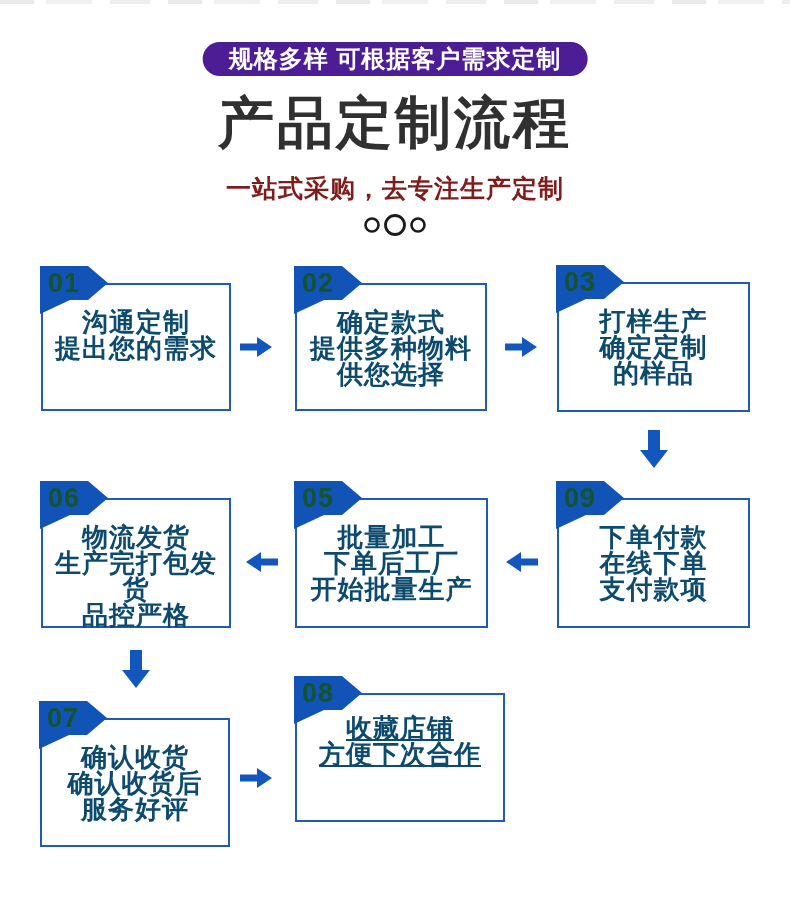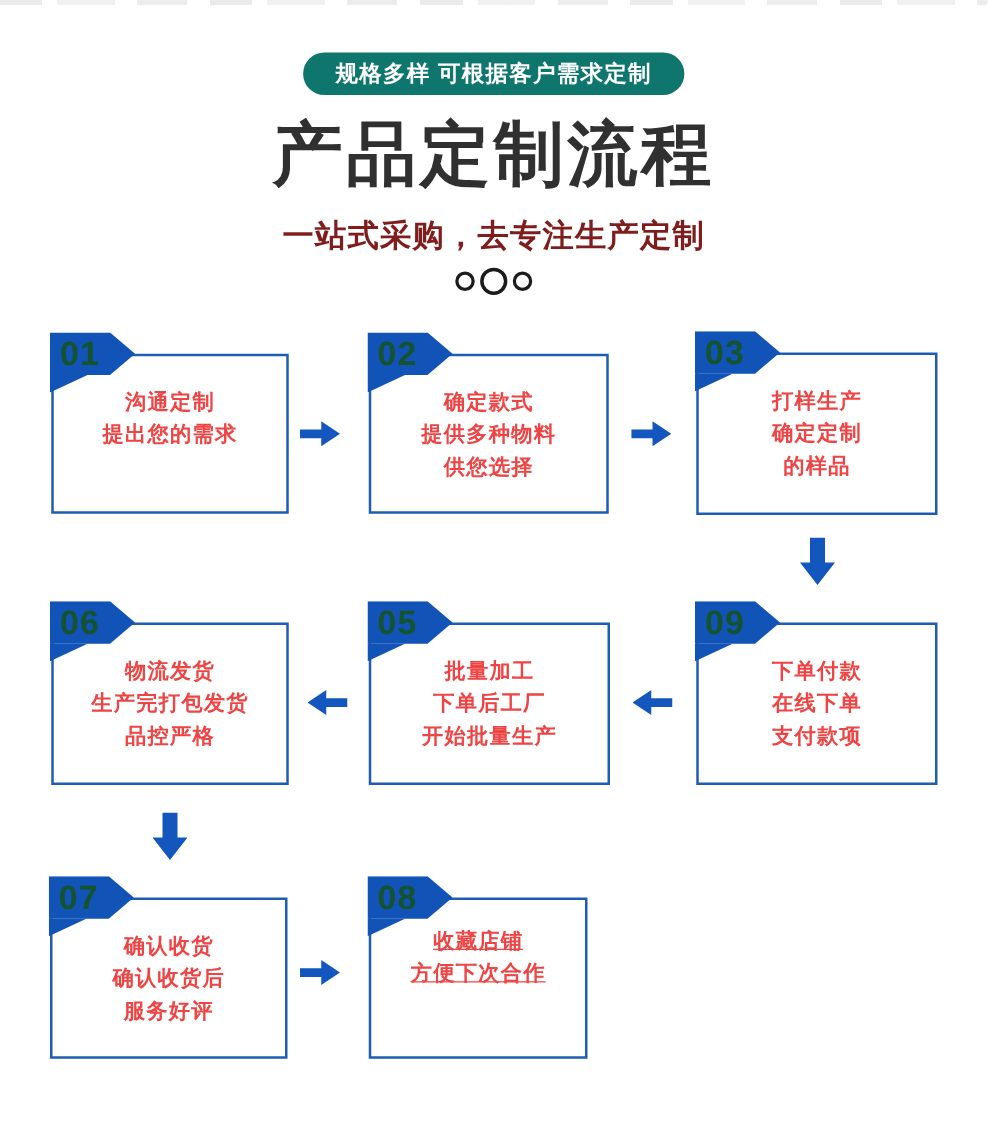--- a/index.html
+++ b/index.html
@@ -10,40 +10,40 @@
   }
   
   .top-strip{
     position:absolute;top:0;left:0;width:100%;height:4px;opacity:.55;
     background:repeating-linear-gradient(90deg,
       #d9d9d9 0 34px,#ffffff 34px 46px,#e4e4e4 46px 92px,#ffffff 92px 110px,
       #dedede 110px 150px,#ffffff 150px 168px);
   }
   .banner-pill{
     position:absolute;top:42px;left:50%;transform:translateX(-50%);
-    background:#0f766e;color:#fff;height:34px;line-height:34px;
-    border-radius:17px;padding:0 26px;font-size:18px;font-weight:700;
+    background:#4c1d95;color:#fff;height:34px;line-height:34px;
+    border-radius:17px;padding:0 26px;font-size:24px;font-weight:700;
     letter-spacing:1px;white-space:nowrap;
   }
   .page-title{
     position:absolute;top:86px;left:0;width:100%;text-align:center;
     font-size:56px;font-weight:900;color:#303030;letter-spacing:3px;
   }
   .subtitle{
     position:absolute;top:172px;left:0;width:100%;text-align:center;
     font-size:25px;font-weight:600;color:#7f1d1d;letter-spacing:1px;
   }
   .circles{position:absolute;top:212px;left:50%;transform:translateX(-50%);}
   .step-box{
     position:absolute;background:#fff;border:2px solid #1f5cb3;
     box-sizing:border-box;text-align:center;
   }
   .step-text{
-    padding-top:24px;font-size:17px;line-height:26px;font-weight:600;
-    color:#ef4444;letter-spacing:1px;white-space:pre-line;
+    padding-top:24px;font-size:26px;line-height:26px;font-weight:600;
+    color:#0c4a6e;letter-spacing:1px;white-space:pre-line;
   }
   .step-box.centered .step-text{padding-top:20px;text-decoration:underline;}
   .badge{position:absolute;left:-3px;top:-19px;width:68px;height:48px;z-index:2;}
   .badge svg{position:absolute;left:0;top:0;}
   .badge .num{
     position:absolute;left:0;top:2px;width:48px;text-align:center;
     color:#14532d;font-size:27px;font-weight:700;letter-spacing:1px;
   }
   .arrow{position:absolute;}
 </style>
@@ -151,21 +151,21 @@
         <polygon points="0,0 48,0 68,17 48,34 0,34" fill="#1253b8"></polygon>
         <polygon points="0,34 30,34 0,48" fill="#1253b8"></polygon>
       </svg>
       <span class="num">07</span>
     </div>
     <div class="step-text">确认收货
 确认收货后
 服务好评</div>
   </div>
 
-  <div class="step-box centered" style="left:295px;top:718px;width:175px;height:129px;">
+  <div class="step-box centered" style="left:295px;top:693px;width:210px;height:129px;">
     <div class="badge">
       <svg width="68" height="48" viewBox="0 0 68 48">
         <polygon points="0,0 48,0 68,17 48,34 0,34" fill="#1253b8"></polygon>
         <polygon points="0,34 30,34 0,48" fill="#1253b8"></polygon>
       </svg>
       <span class="num">08</span>
     </div>
     <div class="step-text">收藏店铺
 方便下次合作</div>
   </div>

